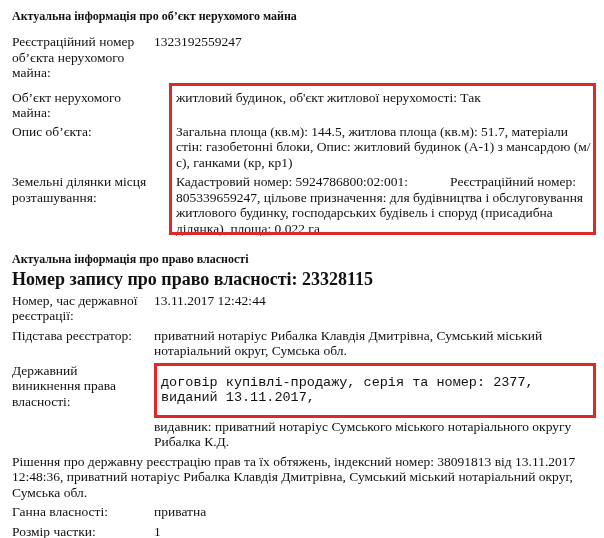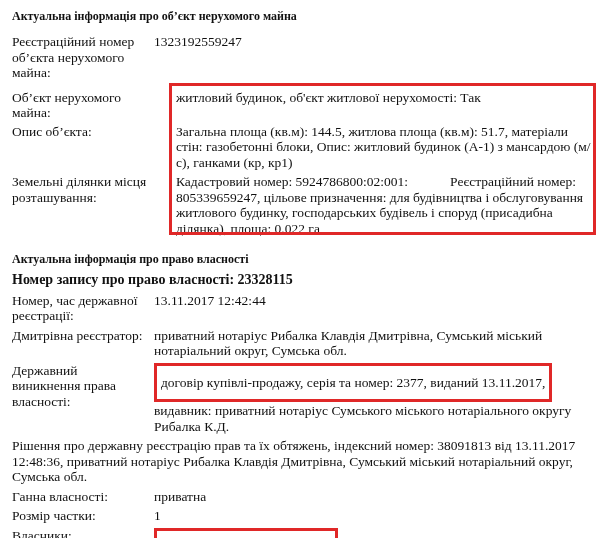--- a/index.html
+++ b/index.html
@@ -10,35 +10,35 @@
     font-family: "Liberation Serif", "DejaVu Serif", serif;
     font-size: 13.5px; line-height: 15.5px; color: #111;
     padding: 6px 8px 0 12px;
     overflow: hidden;
   }
   h1.sec-title {
     font-size: 12px; line-height: 16px; font-weight: bold;
     text-align: left; margin: 2px 0 10px 0;
   }
   h1.sec-title.second { margin-top: 15px; margin-bottom: 5px; }
-  .record-number { font-weight: bold; margin: 0 0 5px 0; font-size: 14px; }
+  .record-number { font-weight: bold; margin: 0 0 5px 0; font-size: 18px; }
   .row { display: flex; align-items: flex-start; margin-bottom: 4px; }
   .label { width: 142px; flex: 0 0 142px; padding-right: 6px; }
   .value { flex: 1 1 auto; min-width: 0; }
   .grp { position: relative; }
   .grp .row .value { padding-left: 22px; padding-right: 0; }
   .grp .row.obj { margin-bottom: 3px; }
   .bigbox {
     position: absolute; left: 157px; right: 0; top: -7px; bottom: 1px;
     border: 3px solid var(--red); pointer-events: none;
   }
   .gap { display: inline-block; width: 42px; }
   .hl-inline {
     display: inline-block; border: 3px solid var(--red);
-    padding: 9px 4px; margin: 0 0 1px 0;
+    padding: 9px 4px; margin: 0 0 1px 0; font-family: Liberation Mono, monospace;
   }
   .spacer-top { margin-top: 9px; }
 </style>
 </head>
 <body>
 
 <div>
 
   <h1 class="sec-title">Актуальна інформація про об’єкт нерухомого майна</h1>
 
@@ -70,21 +70,21 @@
   <h1 class="sec-title second">Актуальна інформація про право власності</h1>
 
   <div class="record-number">Номер запису про право власності: 23328115</div>
 
   <div class="row">
     <div class="label">Номер, час державної реєстрації:</div>
     <div class="value">13.11.2017 12:42:44</div>
   </div>
 
   <div class="row">
-    <div class="label">Дмитрівна реєстратор:</div>
+    <div class="label">Підстава реєстратор:</div>
     <div class="value">приватний нотаріус Рибалка Клавдія Дмитрівна, Сумський міський нотаріальний округ, Сумська обл.</div>
   </div>
 
   <div class="row">
     <div class="label">Державний виникнення права власності:</div>
     <div class="value"><span class="hl-inline">договір купівлі-продажу, серія та номер: 2377, виданий 13.11.2017,</span> <span>видавник: приватний нотаріус Сумського міського нотаріального округу Рибалка К.Д.</span></div>
   </div>
 
   <div class="row">
     <div class="value">Рішення про державну реєстрацію прав та їх обтяжень, індексний номер: 38091813 від 13.11.2017 12:48:36, приватний нотаріус Рибалка Клавдія Дмитрівна, Сумський міський нотаріальний округ, Сумська обл.</div>

